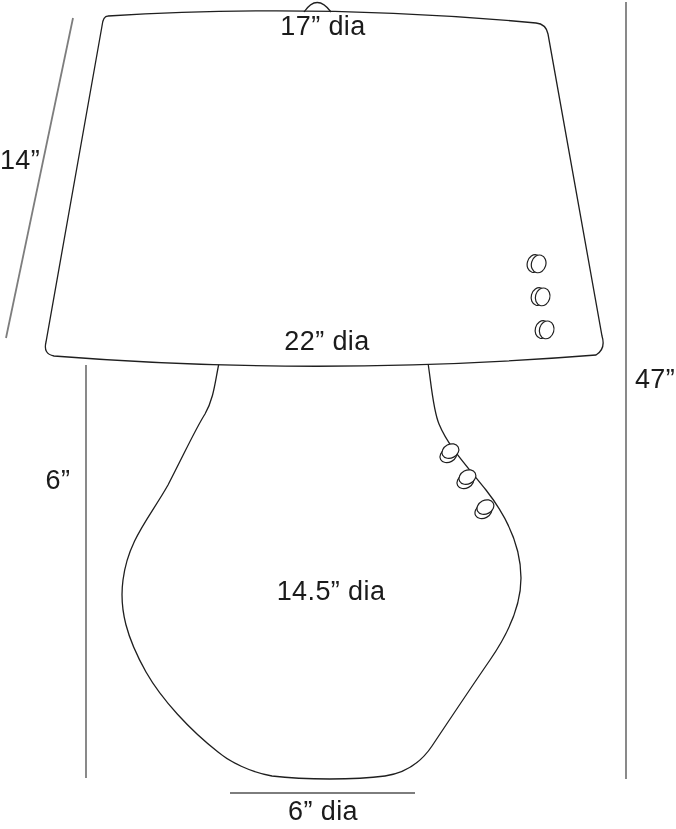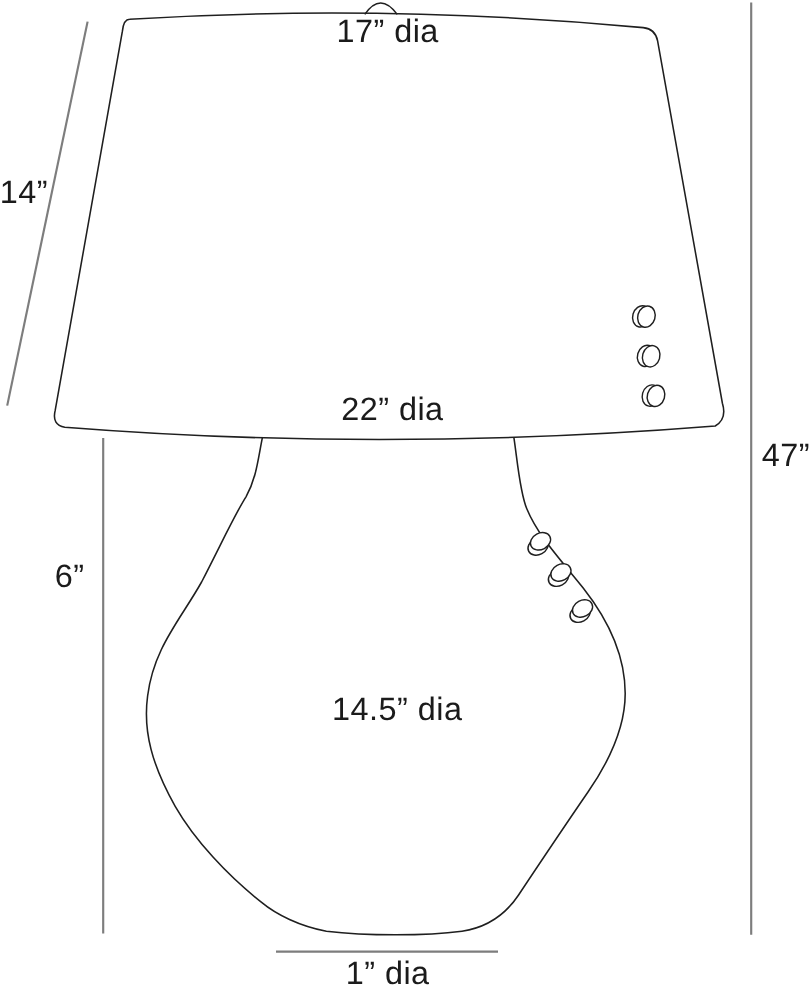--- a/index.html
+++ b/index.html
@@ -98,14 +98,14 @@
   <div class="dim-label" style="left:20px; top:147px;">14”</div>
 
   <div class="dim-label" style="left:327px; top:328px;">22” dia</div>
 
   <div class="dim-label" style="left:655px; top:366px;">47”</div>
 
   <div class="dim-label" style="left:58px; top:467px;">6”</div>
 
   <div class="dim-label" style="left:331px; top:554px;margin-top:24px;">14.5” dia</div>
 
-  <div class="dim-label" style="left:323px; top:798px;">1” dia</div>
+  <div class="dim-label" style="left:323px; top:798px;">6” dia</div>
 </div>
 
 </body></html>

